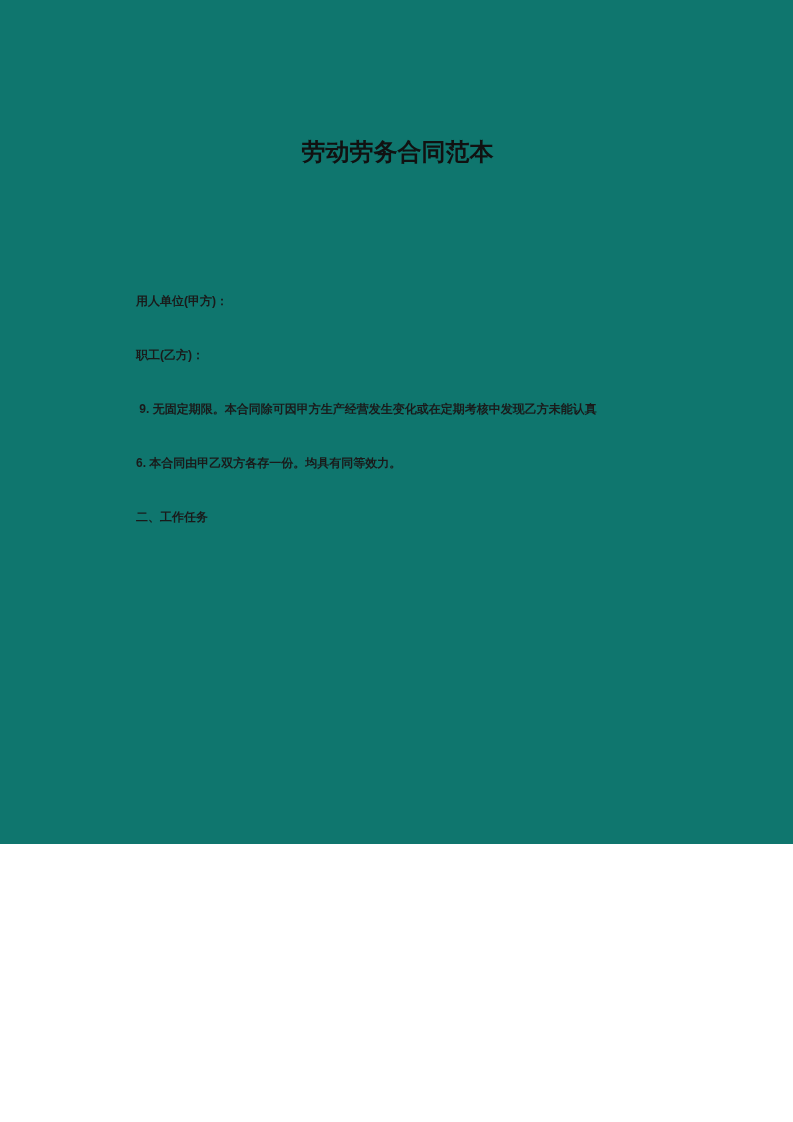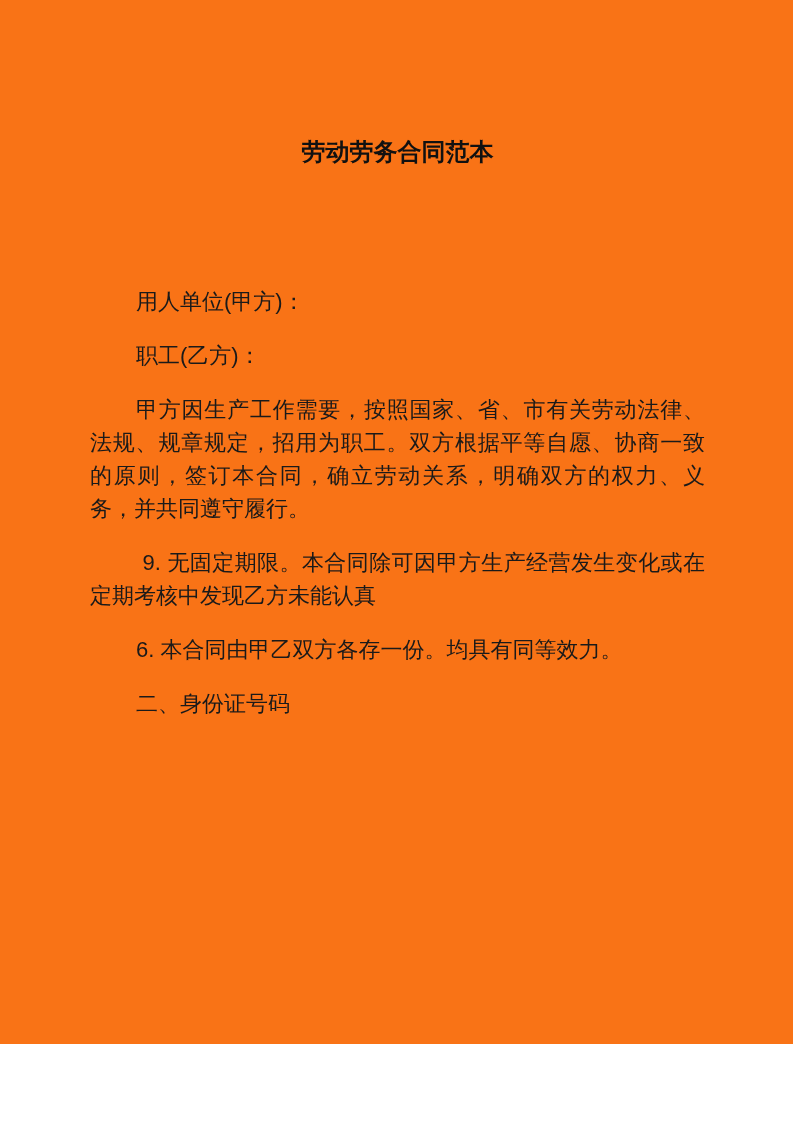--- a/index.html
+++ b/index.html
@@ -3,47 +3,47 @@
 <meta charset="utf-8">
 <style>
   html, body {
     margin: 0;
     padding: 0;
     background: #ffffff;
   }
   .page {
     position: relative;
     width: 793px;
-    height: 1044px;
+    height: 844px;
     margin: 0 auto;
-    background: #f97316;
+    background: #0f766e;
     color: #1a1a1a;
     font-family: "Liberation Sans", "DejaVu Sans", sans-serif;
     box-sizing: border-box;
     overflow: hidden;
   }
   .content {
     padding: 0 88px 0 90px;
   }
   .doc-title {
     margin: 137px 0 118px 0;
     font-size: 24px;
     line-height: 30px;
     font-weight: 700;
     text-align: center;
     color: #111111;
   }
   .para {
     margin: 0 0 21px 0;
-    font-size: 22px;
+    font-size: 12px;
     line-height: 33px;
     text-indent: 46px;
     text-align: justify;
     white-space: pre-wrap;
-    font-weight: 400;
+    font-weight: 700;
   }
   .page-number {
     position: absolute;
     top: 1050px;
     left: 0;
     right: 0;
     text-align: center;
     font-size: 16px;
     line-height: 20px;
     color: #1a1a1a;
@@ -52,21 +52,20 @@
 </head>
 <body>
 
 <div class="page">
   <div class="content">
 
     <h1 class="doc-title">劳动劳务合同范本</h1>
 
     <p class="para">用人单位(甲方)：</p>
     <p class="para">职工(乙方)：</p>
-    <p class="para">甲方因生产工作需要，按照国家、省、市有关劳动法律、法规、规章规定，招用为职工。双方根据平等自愿、协商一致的原则，签订本合同，确立劳动关系，明确双方的权力、义务，并共同遵守履行。</p>
     <p class="para"> 9. 无固定期限。本合同除可因甲方生产经营发生变化或在定期考核中发现乙方未能认真</p>
     <p class="para">6. 本合同由甲乙双方各存一份。均具有同等效力。</p>
-    <p class="para">二、身份证号码</p>
+    <p class="para">二、工作任务</p>
 
   </div>
 
   <div class="page-number">1</div>
 </div>
 
 </body></html>

